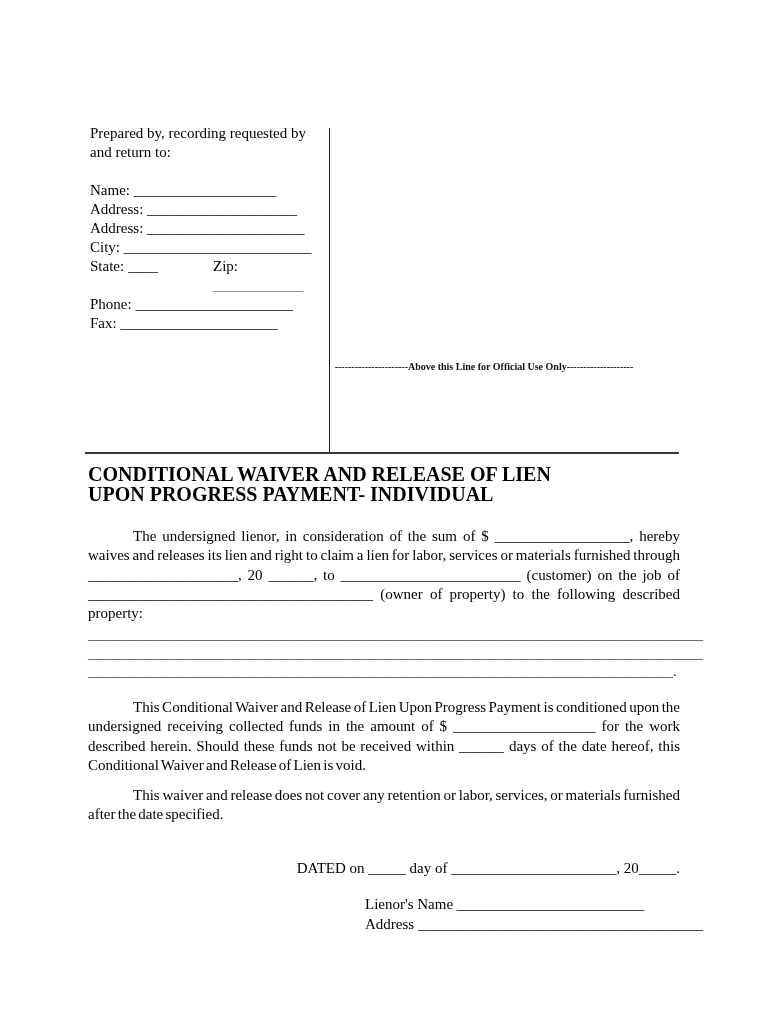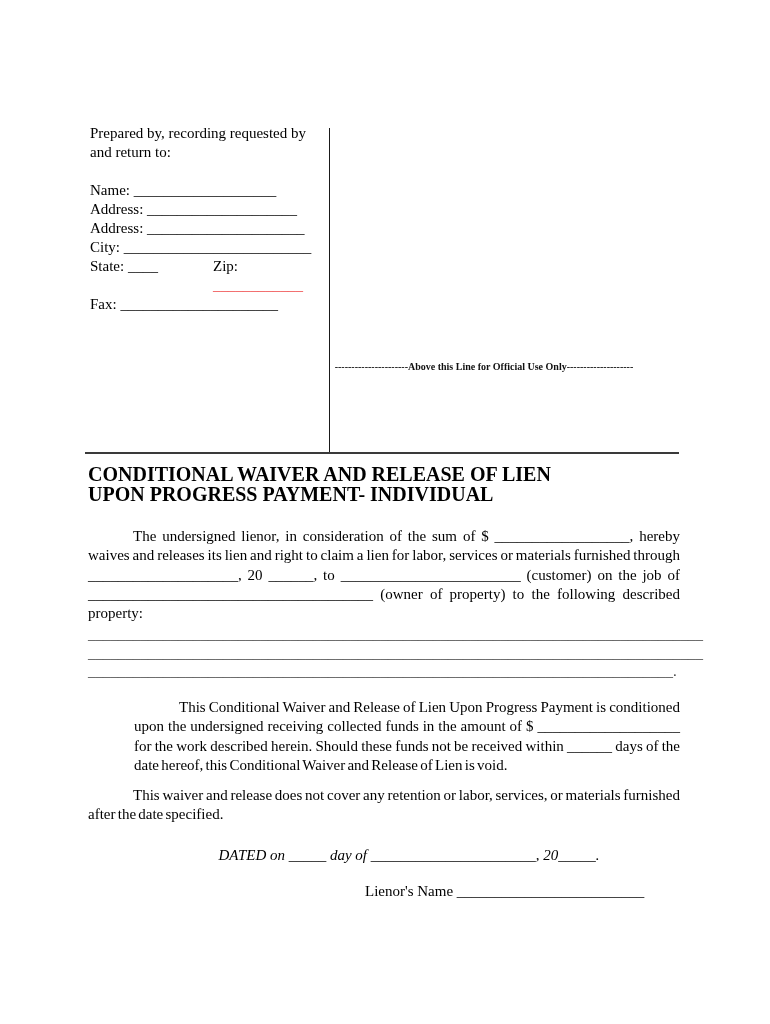--- a/index.html
+++ b/index.html
@@ -81,28 +81,27 @@
   .blank-lines {
     margin-top: 2px;
     width: 620px;
     color: #404040;
   }
   .blank-line {
     white-space: nowrap;
     line-height: 18.5px;
     overflow: visible;
   }
-  .mt-para2 { margin-top: 17px; margin-left: 46px; }
+  .mt-para2 { margin-top: 17px; }
   .mt-para3 { margin-top: 11px; }
   .dated {
-    margin-top: 21px;
-    text-align: center;
+    margin-top: 34px;
+    text-align: right;
     text-indent: 50px;
     word-spacing: normal;
-    font-style: italic;
   }
   .signature {
     margin-top: 16px;
     margin-left: 277px;
     line-height: 20px;
     white-space: nowrap;
   }
 </style>
 </head>
 <body>
@@ -111,20 +110,21 @@
 
   <div class="recording-block">
     <div class="rec-row">Prepared by, recording requested by</div>
     <div class="rec-row">and return to:</div>
     <div class="rec-row gap-above">Name:  ___________________</div>
     <div class="rec-row">Address: ____________________</div>
     <div class="rec-row">Address: _____________________</div>
     <div class="rec-row">City: _________________________</div>
     <div class="rec-row"><span class="state-cell">State: ____</span><span>Zip:</span></div>
     <div class="rec-row"><span class="zip-blank">____________</span></div>
+    <div class="rec-row">Phone: _____________________</div>
     <div class="rec-row">Fax:  _____________________</div>
   </div>
 
   <div class="col-divider"></div>
 
   <div class="official-use">----------------------Above this Line for Official Use Only--------------------</div>
 
   <div class="h-rule"></div>
 
   <div class="content">
@@ -143,17 +143,18 @@
     </div>
 
     <p class="para indent mt-para2">This Conditional Waiver and Release of Lien Upon Progress Payment is conditioned upon the undersigned receiving collected funds in the amount of $ ___________________ for the work described herein. Should these funds not be received within ______ days of the date hereof, this Conditional Waiver and Release of Lien is void.</p>
 
     <p class="para indent mt-para3">This waiver and release does not cover any retention or labor, services, or materials furnished after the date specified.</p>
 
     <p class="para dated">DATED on _____ day of ______________________, 20_____.</p>
 
     <div class="signature">
       <div>Lienor's Name _________________________</div>
+      <div>Address ______________________________________</div>
     </div>
 
   </div>
 
 </div>
 
 </body></html>

